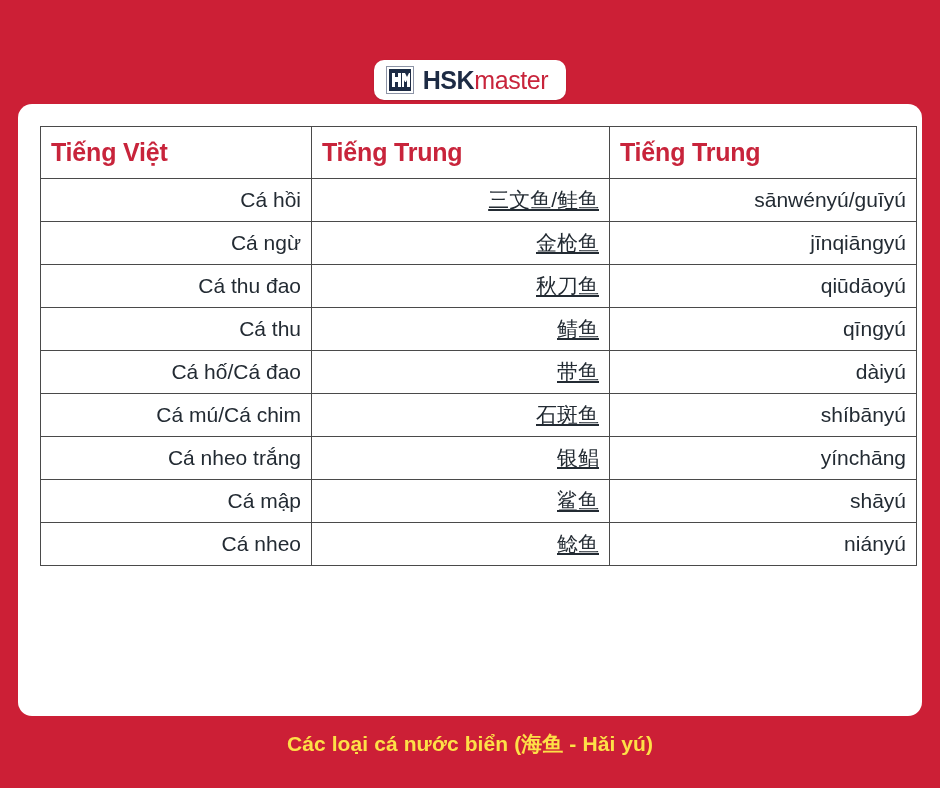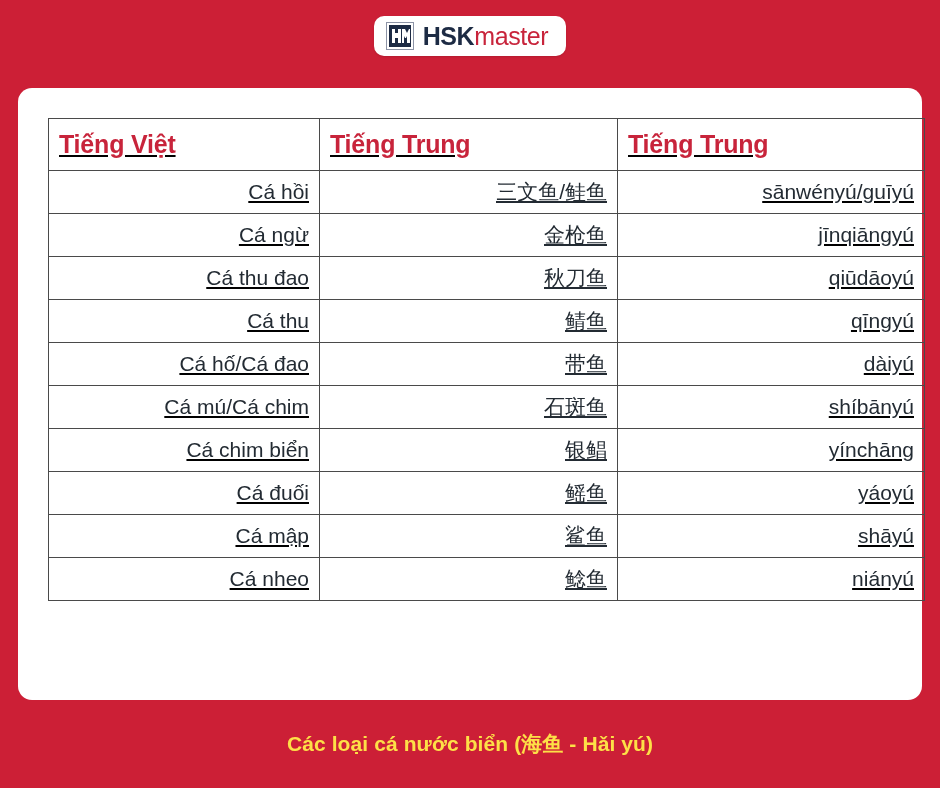--- a/index.html
+++ b/index.html
@@ -15,20 +15,21 @@
     position: relative;
   }
 
   
   .logo-bar {
     width: 100%;
     height: 72px;
     display: flex;
     align-items: center;
     justify-content: center;
+    margin-top: 44px;
   }
   .logo-pill {
     background: #ffffff;
     border-radius: 10px;
     height: 40px;
     padding: 0 18px 0 12px;
     display: flex;
     align-items: center;
     gap: 9px;
     box-shadow: 0 1px 2px rgba(0,0,0,0.12);
@@ -57,28 +58,27 @@
   }
   .logo-word .lw-master {
     color: #c8243b;
     font-weight: normal;
   }
 
   
   .card {
     position: absolute;
     left: 18px;
-    top: 88px;
+    top: 104px;
     width: 904px;
     height: 612px;
     background: #ffffff;
     border-radius: 14px;
     box-sizing: border-box;
-    padding: 30px;
-    text-decoration: underline;
+    padding: 22px;
   }
 
   
   table.vocab {
     width: 100%;
     border-collapse: collapse;
     table-layout: fixed;
     border: 1px solid #4a4a4a;
   }
   table.vocab col.c1 { width: 271px; }
@@ -185,28 +185,23 @@
           <td>Cá hố/Cá đao</td>
           <td class="cell-han">带鱼</td>
           <td>dàiyú</td>
         </tr>
         <tr>
           <td>Cá mú/Cá chim</td>
           <td class="cell-han">石斑鱼</td>
           <td>shíbānyú</td>
         </tr>
         <tr>
-          <td>Cá chim biển</td>
+          <td>Cá nheo trắng</td>
           <td class="cell-han">银鲳</td>
           <td>yínchāng</td>
-        </tr>
-        <tr>
-          <td>Cá đuối</td>
-          <td class="cell-han">鳐鱼</td>
-          <td>yáoyú</td>
         </tr>
         <tr>
           <td>Cá mập</td>
           <td class="cell-han">鲨鱼</td>
           <td>shāyú</td>
         </tr>
         <tr>
           <td>Cá nheo</td>
           <td class="cell-han">鲶鱼</td>
           <td>niányú</td>

